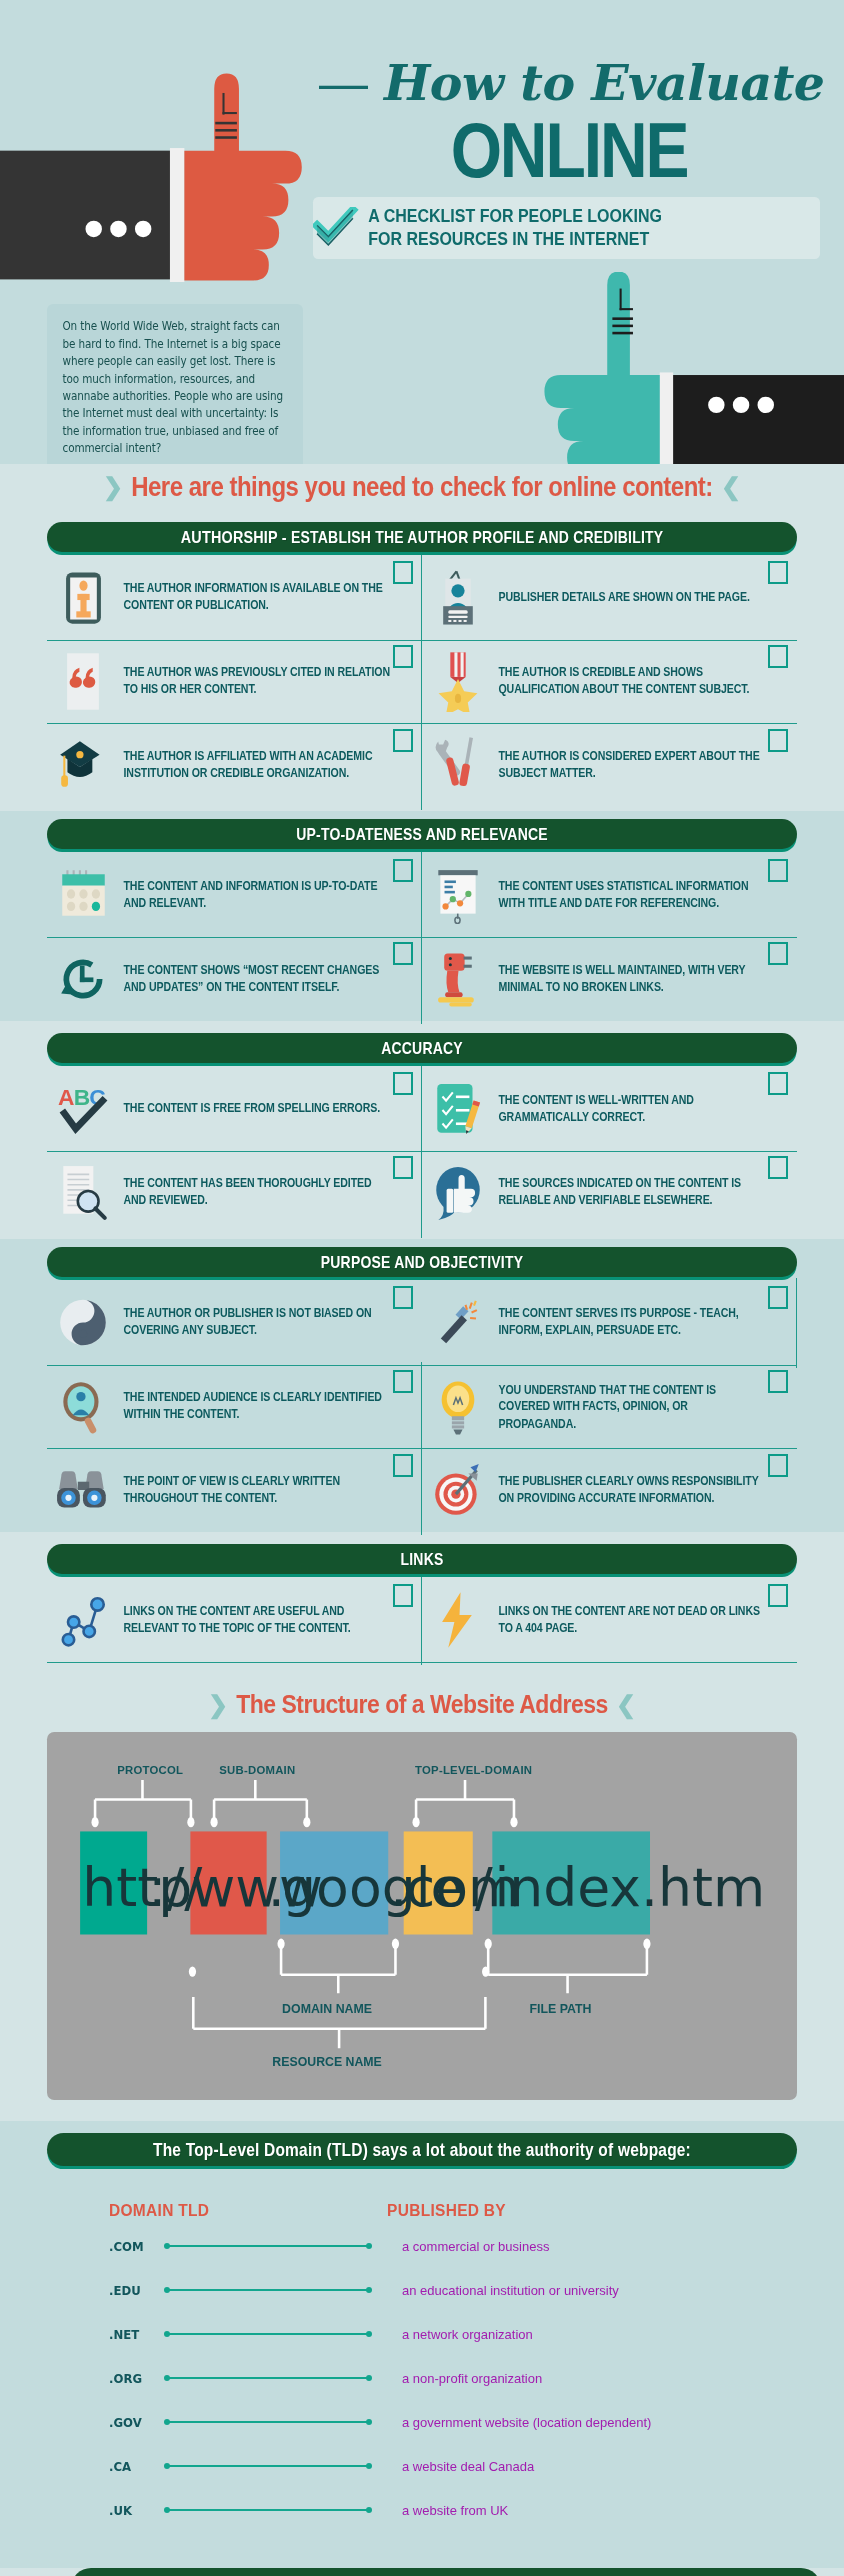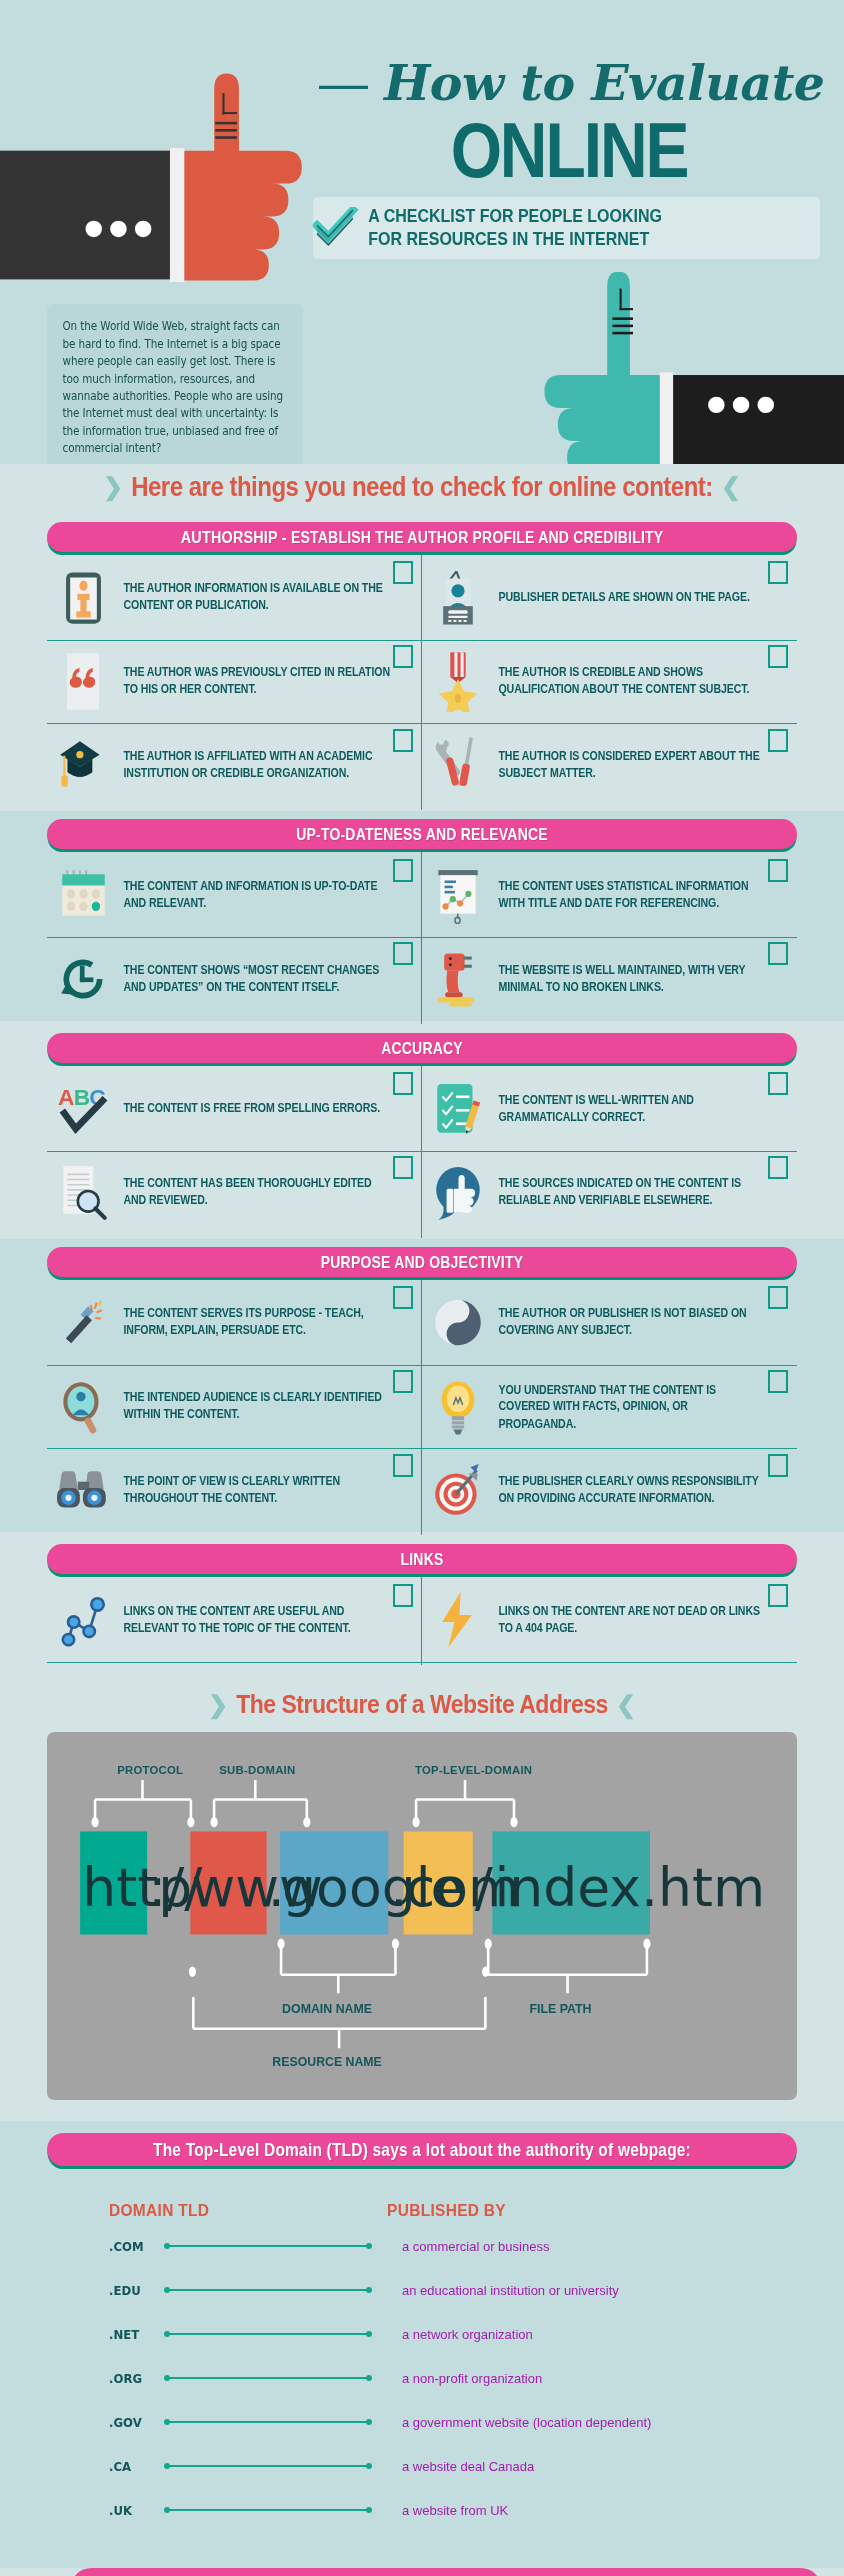--- a/index.html
+++ b/index.html
@@ -64,21 +64,21 @@
   .checklist-head h2 {
     font-family: "Liberation Sans", sans-serif; font-weight: bold;
     font-size: 24px; color: #dd5946; letter-spacing: -0.5px;
     transform: scaleY(1.15); transform-origin: center;
   }
 
   .band-light { background: #d4e4e5; }
   .band-dark  { background: #c3dcdd; }
 
   .section-banner {
-    margin: 0 auto; width: 750px; height: 30px; background: #ec4899;
+    margin: 0 auto; width: 750px; height: 30px; background: #14532d;
     border-radius: 15px; display: flex; align-items: center; justify-content: center;
     box-shadow: 0 3.6px 0 -0.5px #089176;
     position: relative; z-index: 5;
   }
   .section-banner .btxt {
     color: #ffffff; font-weight: bold; font-size: 14px; letter-spacing: 0.2px;
     text-shadow: 1px 1px 0 rgba(0,0,0,0.13);
     transform: scaleY(1.2); transform-origin: center;
   }
   .section-banner .btxt .lead { font-size: 14.4px; }
@@ -493,45 +493,45 @@
 
   <div class="band-dark">
     <div class="banner-wrap">
       <div class="section-banner">
         <div class="btxt"><span class="rest">PURPOSE AND OBJECTIVITY</span></div>
       </div>
     </div>
     <div class="grid">
 
       <div class="grid-row">
+        <div class="cell right">
+          <div class="cbx"></div>
+          <div class="ico">
+            <svg width="52" height="57" viewBox="0 0 100 110">
+              <circle cx="50" cy="55" r="44" fill="#e8edf0"></circle>
+              <path d="M50 11 a44 44 0 0 1 0 88 a22 22 0 0 1 0-44 a22 22 0 0 0 0-44 Z" fill="#4d5f70"></path>
+              <circle cx="50" cy="33" r="8" fill="#e8edf0"></circle>
+              <circle cx="50" cy="77" r="8" fill="#4d5f70"></circle>
+            </svg>
+          </div>
+          <div class="ctext">THE AUTHOR OR PUBLISHER IS NOT BIASED ON COVERING ANY SUBJECT.</div>
+        </div>
         <div class="cell left">
           <div class="cbx"></div>
           <div class="ico">
             <svg width="52" height="57" viewBox="0 0 100 110">
               <g transform="rotate(20 50 55)">
                 <rect x="44" y="24" width="14" height="22" fill="#6f9fc6" transform="rotate(22 51 35)"></rect>
                 <rect x="40" y="40" width="14" height="60" fill="#3c4a58" transform="rotate(22 47 70)"></rect>
                 <path d="M62 10 v12 M76 20 l-8 8 M52 18 l6 8 M80 36 l-11 3" stroke="#f2883c" stroke-width="4" fill="none"></path>
                 <path d="M68 4 v10" stroke="#f5b841" stroke-width="4" fill="none"></path>
               </g>
             </svg>
           </div>
           <div class="ctext">THE CONTENT SERVES ITS PURPOSE - TEACH, INFORM, EXPLAIN, PERSUADE ETC.</div>
-        </div>
-        <div class="cell right">
-          <div class="cbx"></div>
-          <div class="ico">
-            <svg width="52" height="57" viewBox="0 0 100 110">
-              <circle cx="50" cy="55" r="44" fill="#e8edf0"></circle>
-              <path d="M50 11 a44 44 0 0 1 0 88 a22 22 0 0 1 0-44 a22 22 0 0 0 0-44 Z" fill="#4d5f70"></path>
-              <circle cx="50" cy="33" r="8" fill="#e8edf0"></circle>
-              <circle cx="50" cy="77" r="8" fill="#4d5f70"></circle>
-            </svg>
-          </div>
-          <div class="ctext">THE AUTHOR OR PUBLISHER IS NOT BIASED ON COVERING ANY SUBJECT.</div>
         </div>
       </div>
 
       <div class="grid-row has-top-rule">
         <div class="cell left">
           <div class="cbx"></div>
           <div class="ico">
             <svg width="52" height="58" viewBox="0 0 100 112">
               <ellipse cx="46" cy="46" rx="34" ry="38" fill="#8a6a52"></ellipse>
               <ellipse cx="46" cy="46" rx="26" ry="30" fill="#8ddcd9"></ellipse>

